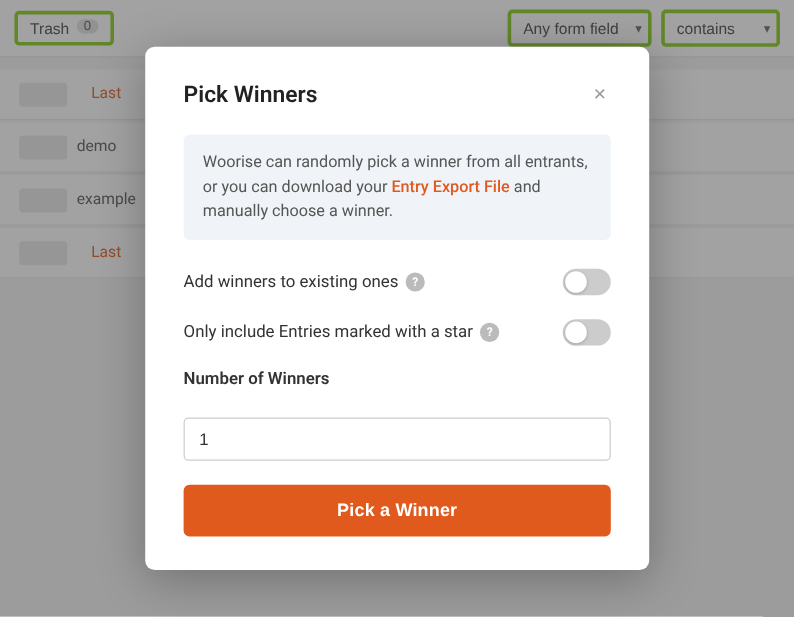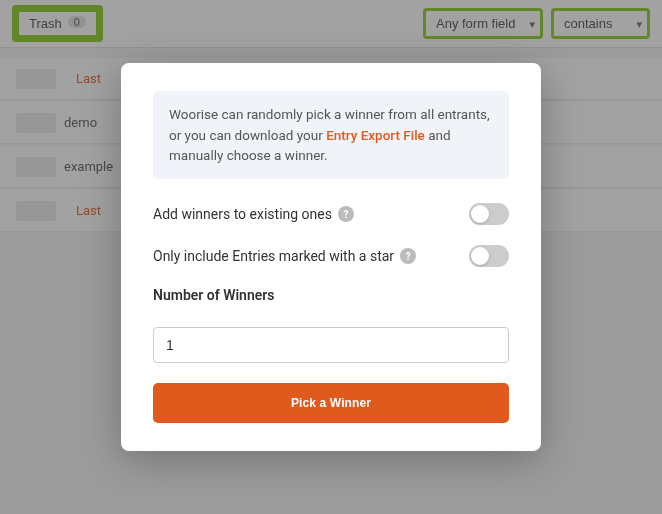--- a/index.html
+++ b/index.html
@@ -32,21 +32,21 @@
       padding: 0 12px;
       gap: 8px;
       border-bottom: 1px solid #e0e0e0;
     }
 
     .bg-trash-btn {
       display: flex;
       align-items: flex-start;
       gap: 6px;
       background: #fff;
-      border: 7px solid #84cc16;
+      border: 3px solid #84cc16;
       border-radius: 4px;
       padding: 4px 10px;
       font-size: 13px;
       color: #444;
     }
     .bg-trash-badge {
       background: #e0e0e0;
       border-radius: 10px;
       padding: 0 6px;
       font-size: 11px;
@@ -271,21 +271,21 @@
       outline: none;
     }
 
     .modal-submit-btn {
       width: 100%;
       background: #e05a1e;
       color: #fff;
       border: none;
       border-radius: 5px;
       padding: 13px;
-      font-size: 12px;
+      font-size: 15px;
       font-weight: 600;
       cursor: pointer;
       letter-spacing: 0.01em;
       transition: background 0.15s;
     }
 
     
     .dim {
       position: absolute;
       inset: 0;
@@ -337,20 +337,24 @@
       <span class="bg-col-red">Last</span>
     </div>
   </div>
 </div>
 
 <div class="dim"></div>
 
 <div class="modal-backdrop">
   <div class="modal">
 
+    <div class="modal-header">
+      <span class="modal-title">Pick Winners</span>
+      <button class="modal-close">×</button>
+    </div>
 
     <div class="modal-info-box">
       <span>Woorise can randomly pick a winner from all entrants, or you can download your </span><a href="#">Entry Export File</a><span> and manually choose a winner.</span>
     </div>
 
     <div class="modal-option-row">
       <div class="modal-option-label">
         <span>Add winners to existing ones</span>
         <span class="help-icon">?</span>
       </div>

